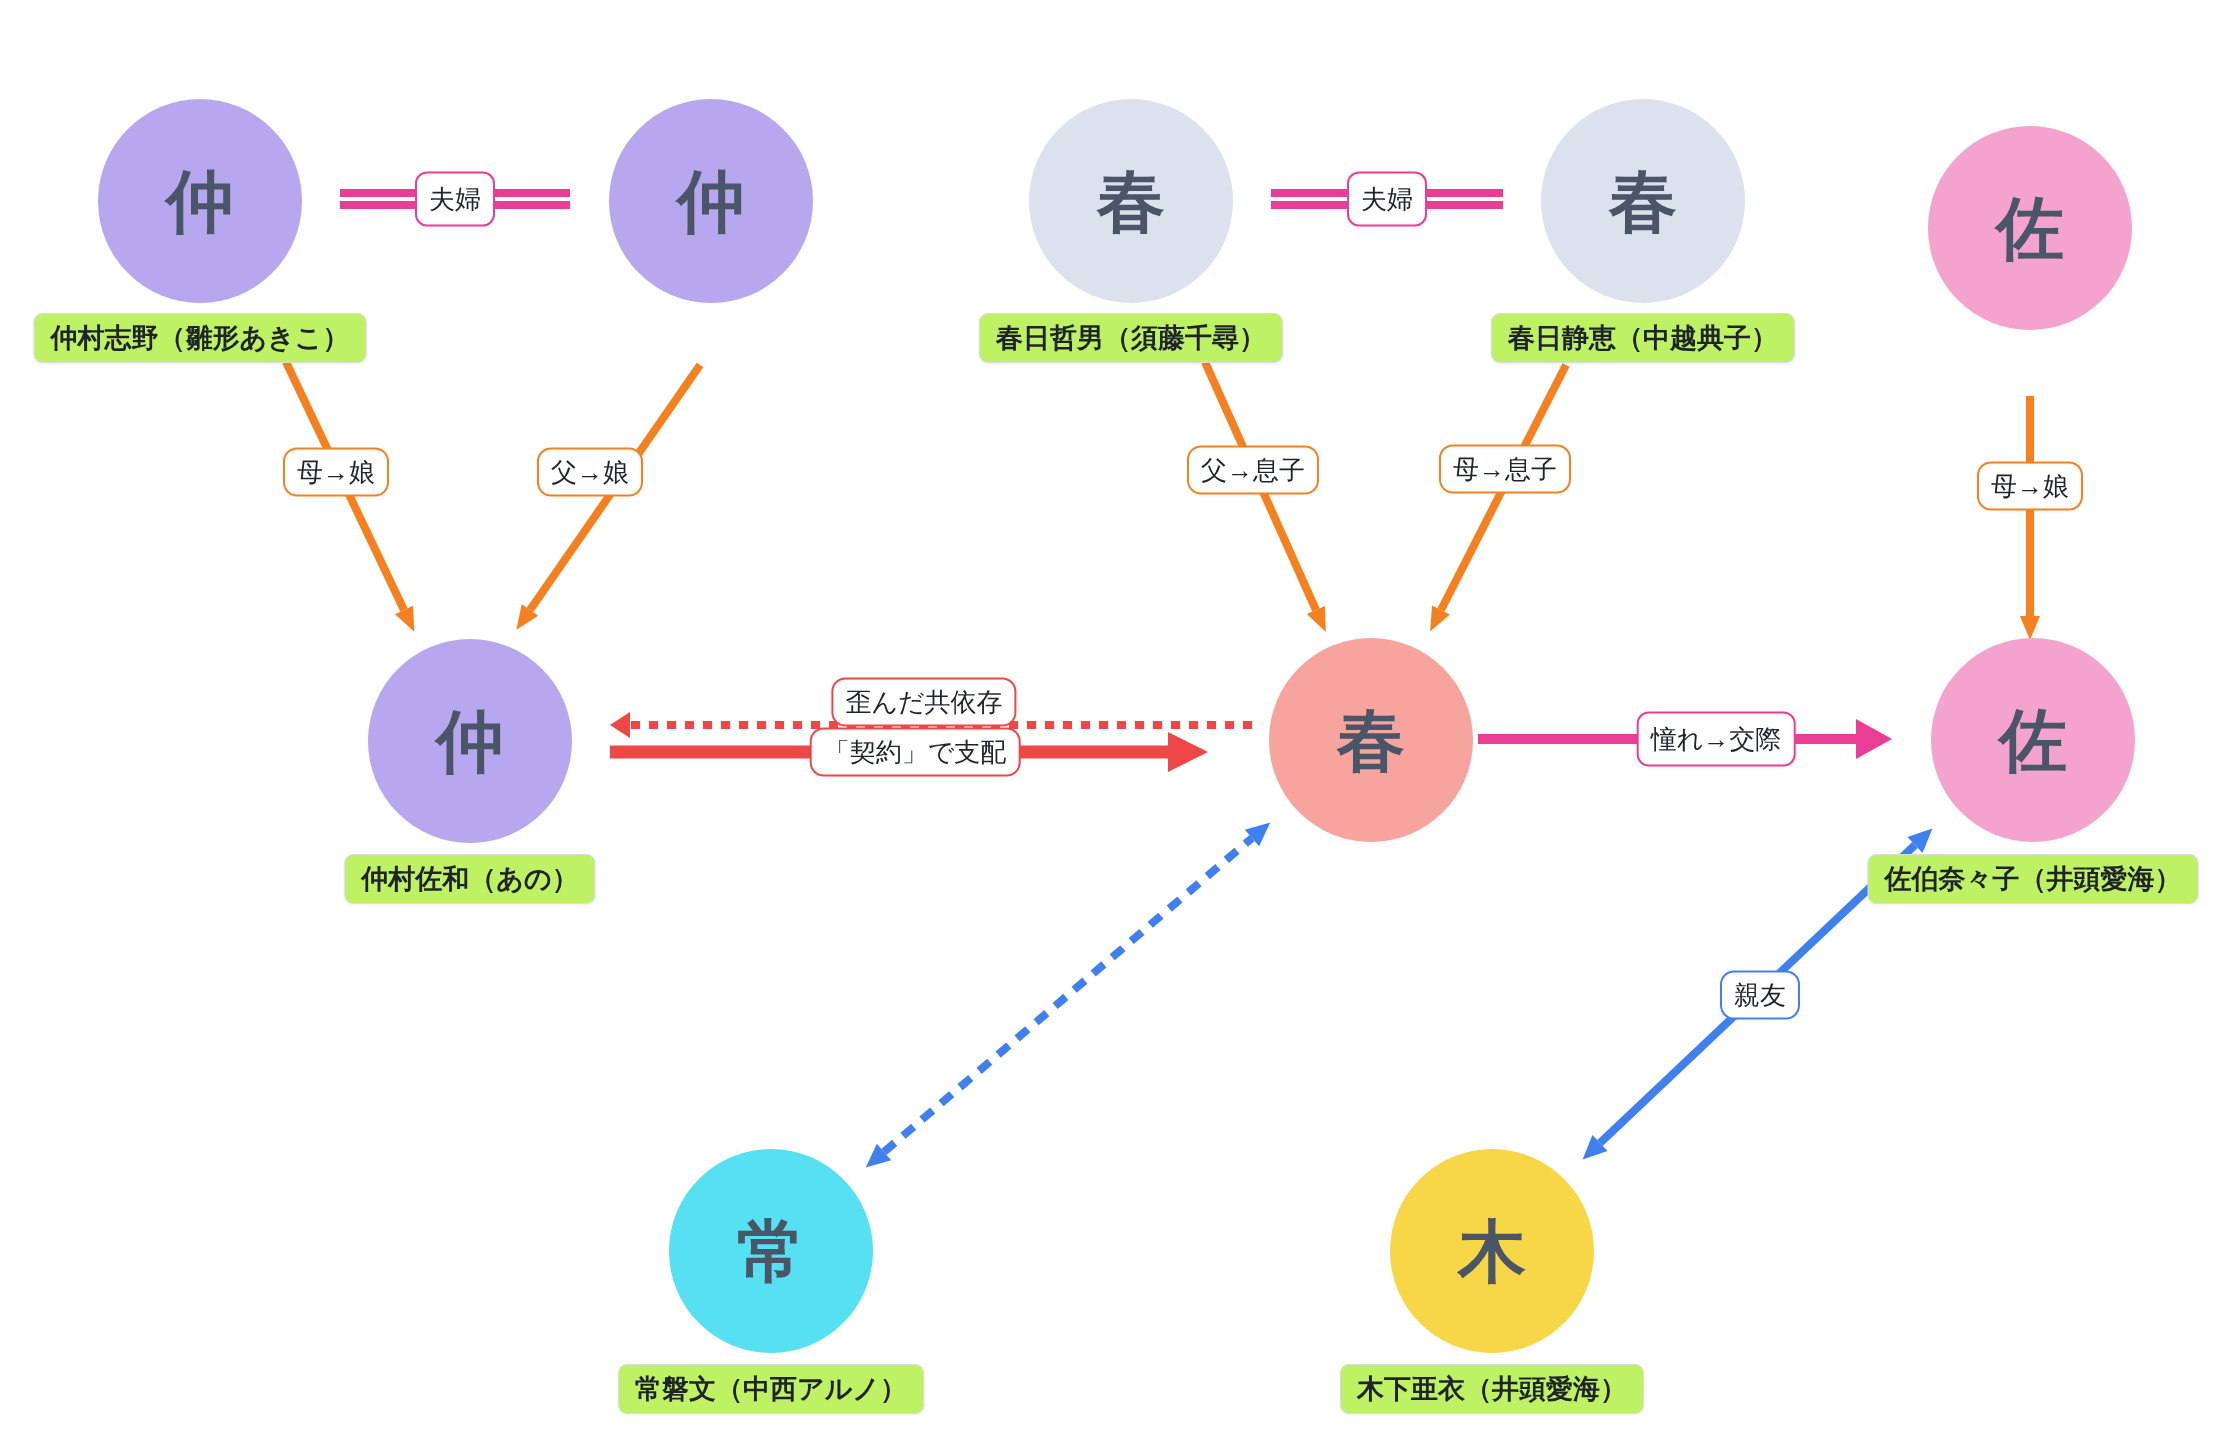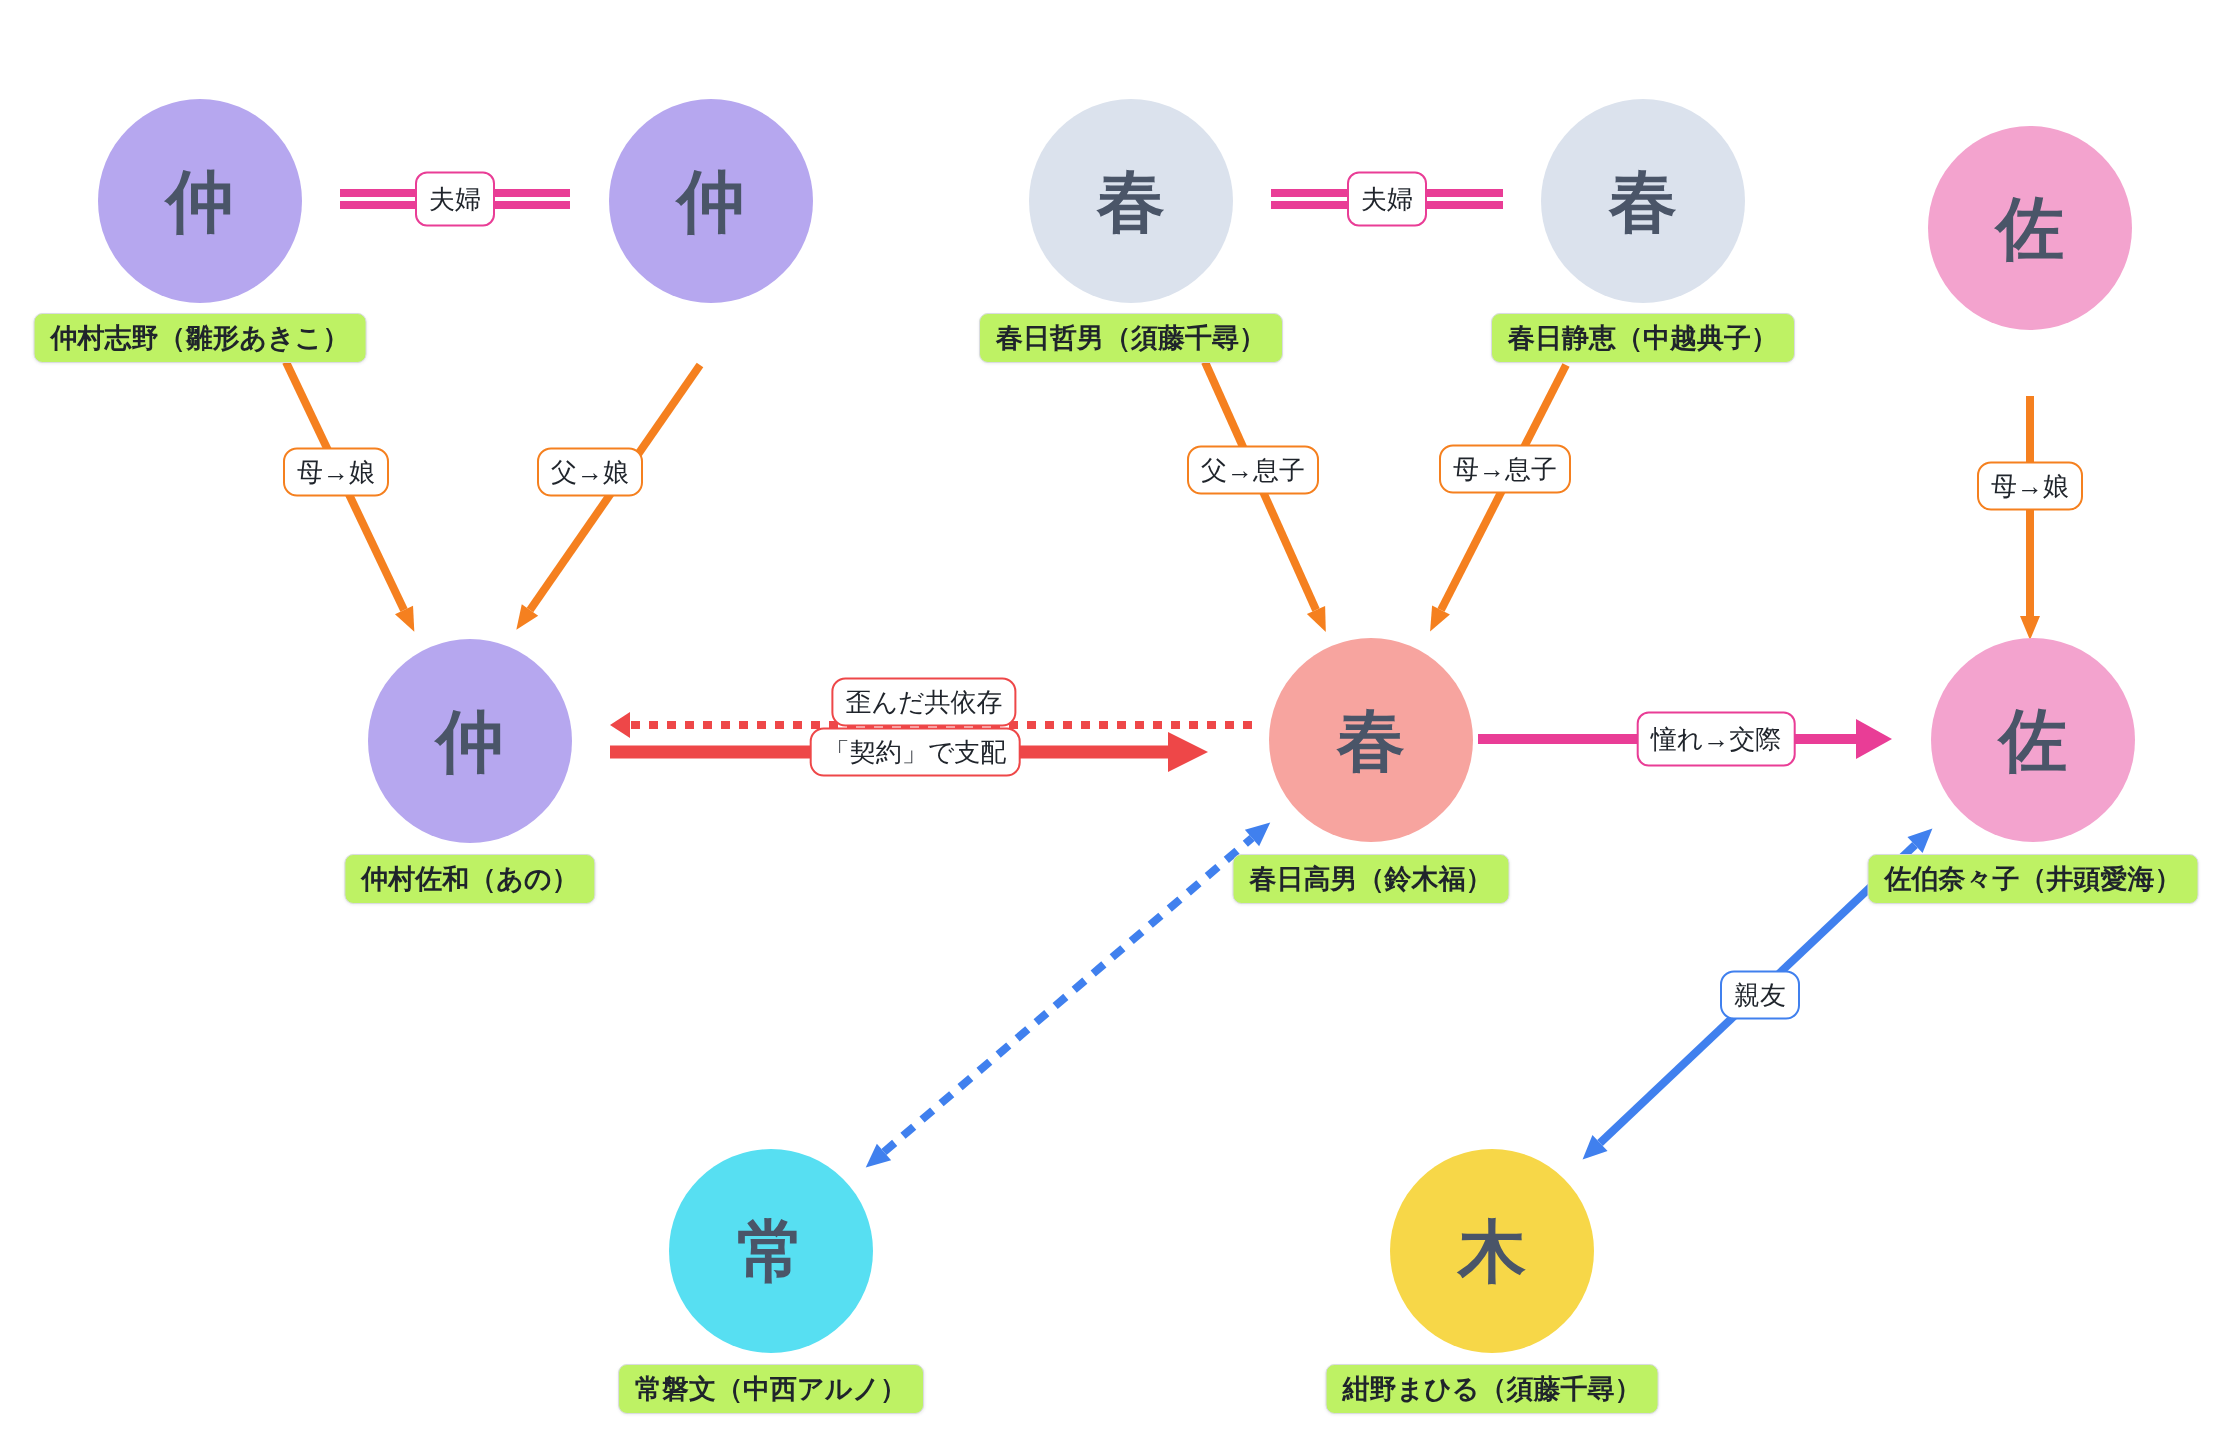--- a/index.html
+++ b/index.html
@@ -96,24 +96,23 @@
     <span class="ch">常</span>
   </div>
   <div class="node" style="left:1492px;top:1251px;background:var(--node-yellow,#f7d748)">
     <span class="ch">木</span>
   </div>
 
   <div class="name" style="left:200px;top:338px">仲村志野（雛形あきこ）</div>
   <div class="name" style="left:1131px;top:338px">春日哲男（須藤千尋）</div>
   <div class="name" style="left:1643px;top:338px">春日静恵（中越典子）</div>
   <div class="name" style="left:470px;top:879px">仲村佐和（あの）</div>
-  <div class="name" style="left:1371px;top:879px">春日高男（鈴木福）</div>
   <div class="name" style="left:2033px;top:879px">佐伯奈々子（井頭愛海）</div>
   <div class="name" style="left:771px;top:1389px">常磐文（中西アルノ）</div>
-  <div class="name" style="left:1492px;top:1389px">紺野まひる（須藤千尋）</div>
+  <div class="name" style="left:1492px;top:1389px">木下亜衣（井頭愛海）</div>
 
   <div class="rel magenta" style="left:455px;top:199px">夫婦</div>
   <div class="rel magenta" style="left:1387px;top:199px">夫婦</div>
   <div class="rel orange" style="left:336px;top:472px">母→娘</div>
   <div class="rel orange" style="left:590px;top:472px">父→娘</div>
   <div class="rel orange" style="left:1253px;top:470px">父→息子</div>
   <div class="rel orange" style="left:1505px;top:469px">母→息子</div>
   <div class="rel orange" style="left:2030px;top:486px">母→娘</div>
   <div class="rel red" style="left:924px;top:702px">歪んだ共依存</div>
   <div class="rel red" style="left:915px;top:752px">「契約」で支配</div>

